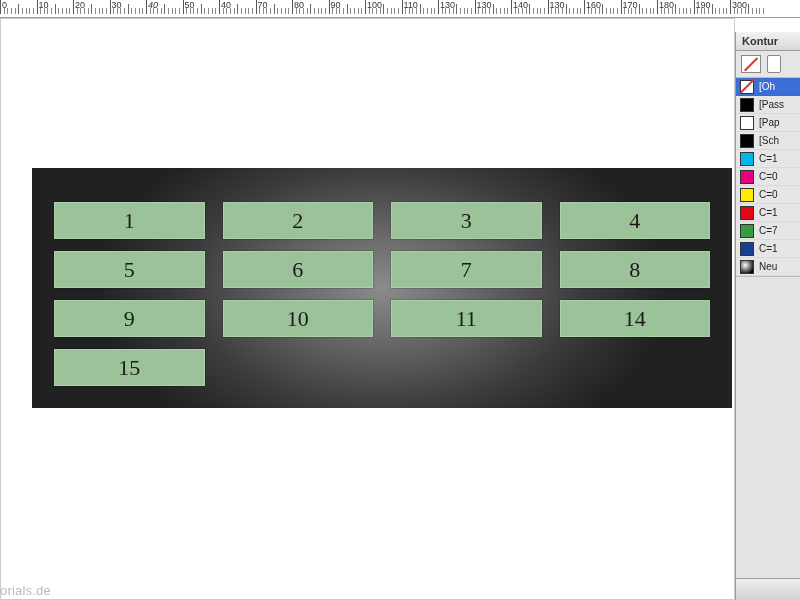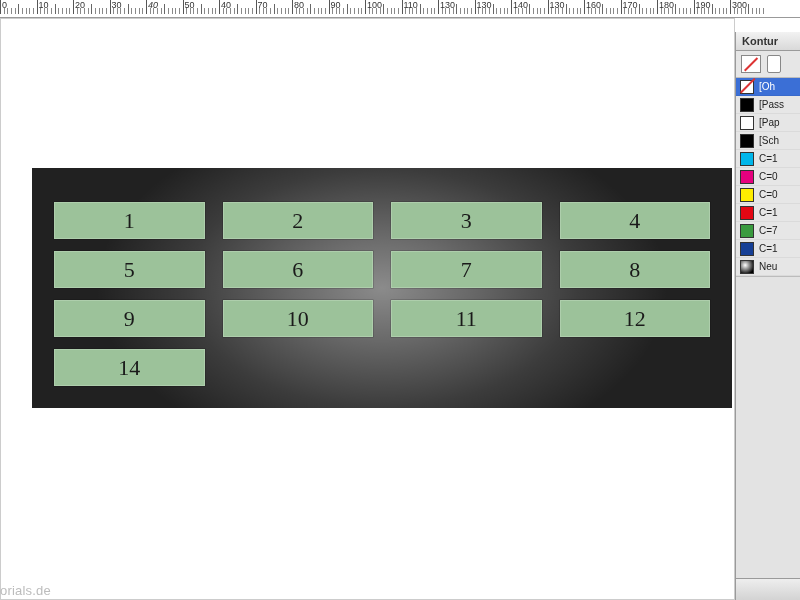--- a/index.html
+++ b/index.html
@@ -456,22 +456,22 @@
         <div class="cell">2</div>
         <div class="cell">3</div>
         <div class="cell">4</div>
         <div class="cell">5</div>
         <div class="cell">6</div>
         <div class="cell">7</div>
         <div class="cell">8</div>
         <div class="cell">9</div>
         <div class="cell">10</div>
         <div class="cell">11</div>
-        <div class="cell">12</div>
         <div class="cell">14</div>
+        <div class="cell">15</div>
       </div>
   </div>
 </div>
 
 <div class="panel-stack">
   <div class="panel-tab">Kontur</div>
   <div class="panel-toolbar">
     <div class="sw-icon"></div>
     <div class="sw-icon2"></div>
   </div>

